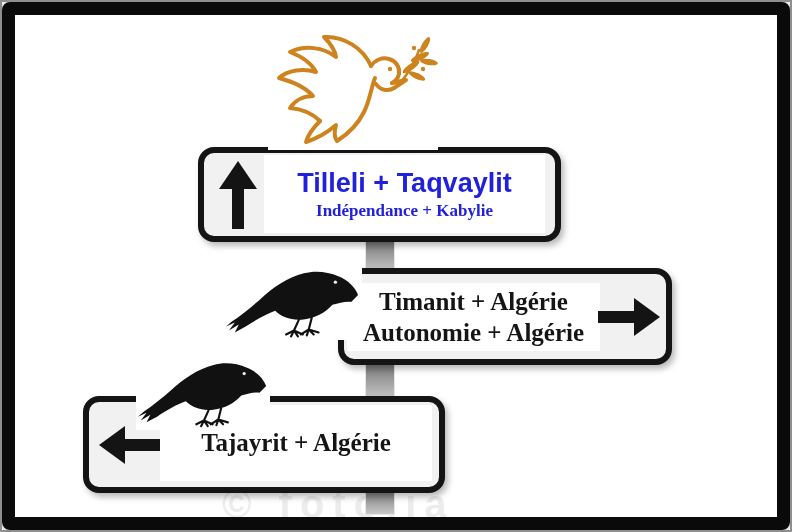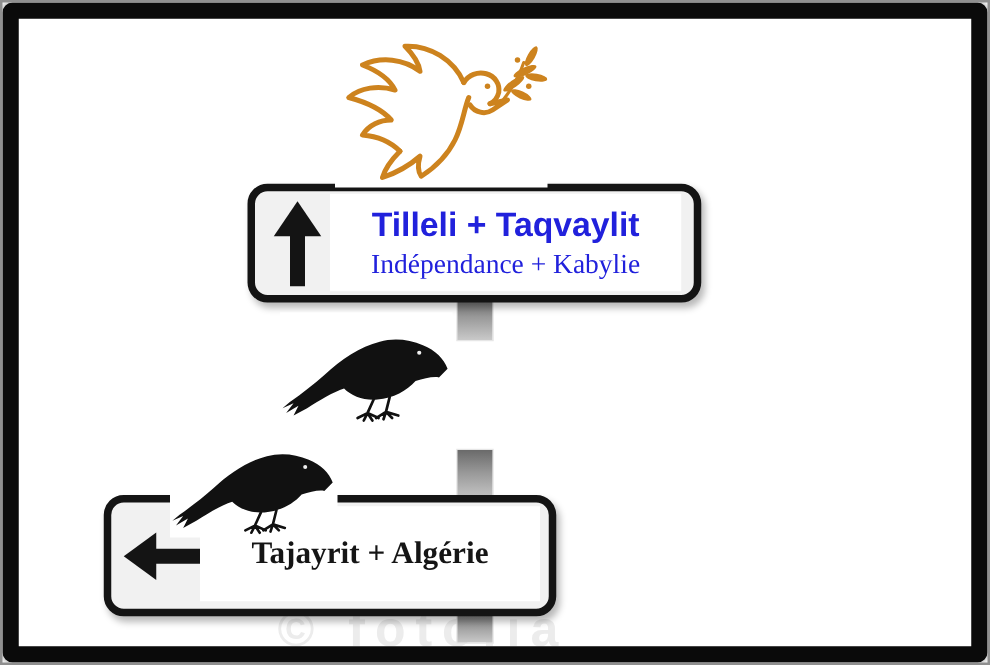--- a/index.html
+++ b/index.html
@@ -10,21 +10,21 @@
   
   .edge{position:absolute;inset:0;border:2px solid #8f8f8f;z-index:60;pointer-events:none;}
   .frame{position:absolute;inset:2px;border:13px solid #0a0a0a;border-radius:8px;z-index:55;pointer-events:none;
          box-shadow:0 0 4px 1px rgba(0,0,0,0.25);}
   
   .sign{position:absolute;background:#f1f1f1;border:6px solid #141414;border-radius:16px;
         box-shadow:3px 4px 6px rgba(0,0,0,0.28);z-index:20;}
   .panel{position:absolute;background:#ffffff;display:flex;flex-direction:column;
          align-items:center;justify-content:center;text-align:left;}
   .line-sans{font-family:"Liberation Sans",sans-serif;font-weight:bold;font-size:27px;line-height:1.25;white-space:nowrap;}
-  .line-serif{font-family:"Liberation Serif",serif;font-weight:normal;font-size:22px;line-height:1.2;white-space:nowrap;}
+  .line-serif{font-family:"Liberation Serif",serif;font-weight:bold;font-size:17px;line-height:1.2;white-space:nowrap;}
   .line-serif-lg{font-family:"Liberation Serif",serif;font-weight:bold;font-size:25px;line-height:1.25;white-space:nowrap;}
   .txt-blue{color:#2121dc;}
   .txt-black{color:#151515;}
   .arrow{position:absolute;}
   
   .pole{position:absolute;width:28px;z-index:8;
         background:linear-gradient(180deg,#6a6a6a 0%,#989898 45%,#c9c9c9 100%);
         box-shadow:0 0 0 1px #e6e6e6;}
   
   .birdbox{position:absolute;background:#ffffff;z-index:30;}
@@ -46,20 +46,30 @@
     <svg class="arrow" style="left:10px;top:6px;" width="48" height="72" viewBox="0 0 48 72">
       <polygon points="24,2 43,30 5,30" fill="#141414"></polygon>
       <rect x="18" y="26" width="12" height="44" fill="#141414"></rect>
     </svg>
     <div class="panel" style="left:60px;top:2px;width:281px;height:78px;">
       <div class="line-sans txt-blue">Tilleli + Taqvaylit</div>
       <div class="line-serif txt-blue">Indépendance + Kabylie</div>
     </div>
   </div>
 
+  <div class="sign" style="left:338px;top:268px;width:322px;height:85px;">
+    <div class="panel" style="left:3px;top:9px;width:253px;height:68px;">
+      <div class="line-serif-lg txt-black">Timanit + Algérie</div>
+      <div class="line-serif-lg txt-black">Autonomie + Algérie</div>
+    </div>
+    <svg class="arrow" style="left:252px;top:20px;" width="66" height="46" viewBox="0 0 66 46">
+      <rect x="2" y="17" width="40" height="12" fill="#141414"></rect>
+      <polygon points="64,23 38,4 38,42" fill="#141414"></polygon>
+    </svg>
+  </div>
 
   <div class="sign" style="left:83px;top:396px;width:350px;height:85px;">
     <svg class="arrow" style="left:8px;top:20px;" width="76" height="46" viewBox="0 0 76 46">
       <polygon points="2,23 28,4 28,42" fill="#141414"></polygon>
       <rect x="24" y="17" width="50" height="12" fill="#141414"></rect>
     </svg>
     <div class="panel" style="left:71px;top:3px;width:272px;height:76px;">
       <div class="line-serif-lg txt-black">Tajayrit + Algérie</div>
     </div>
   </div>

